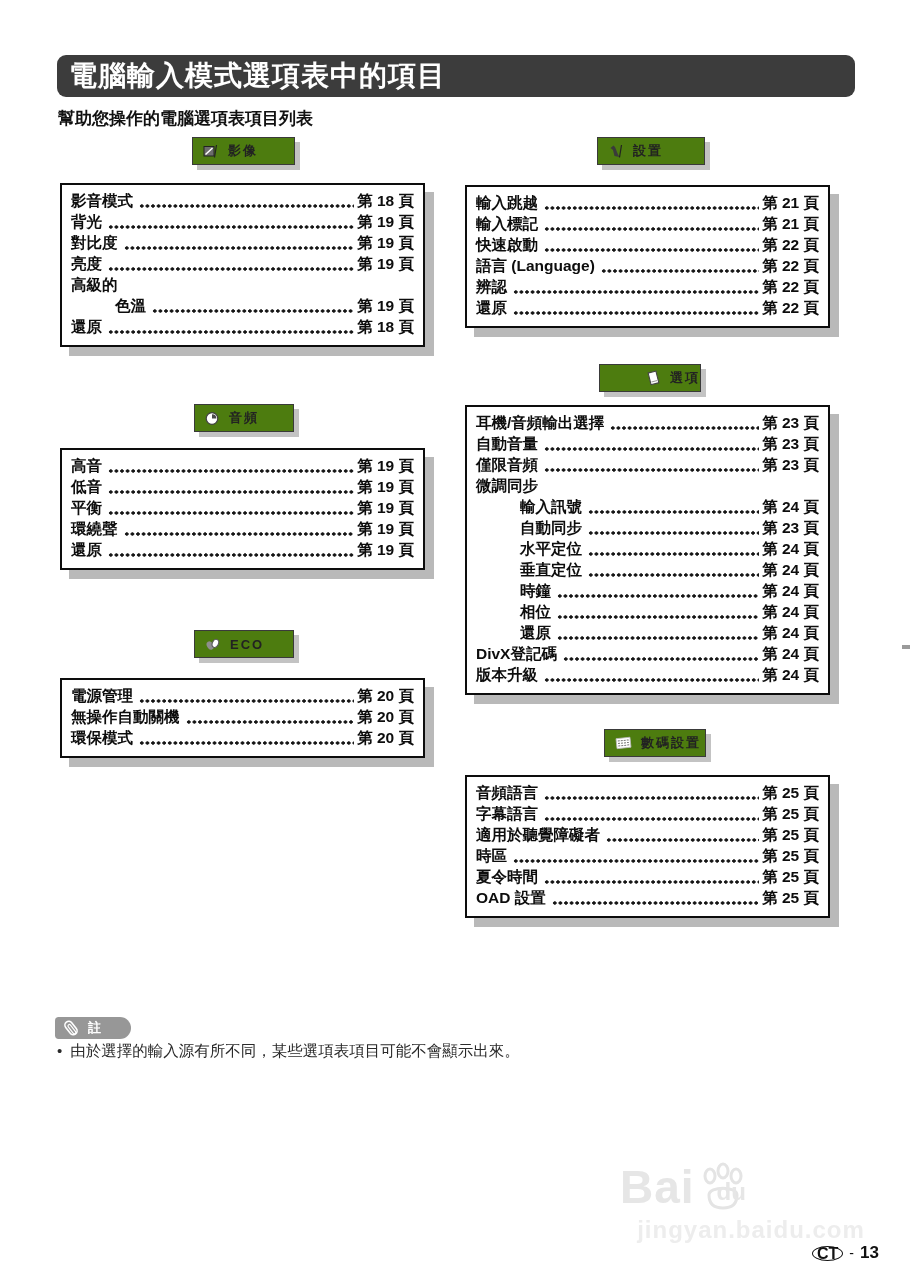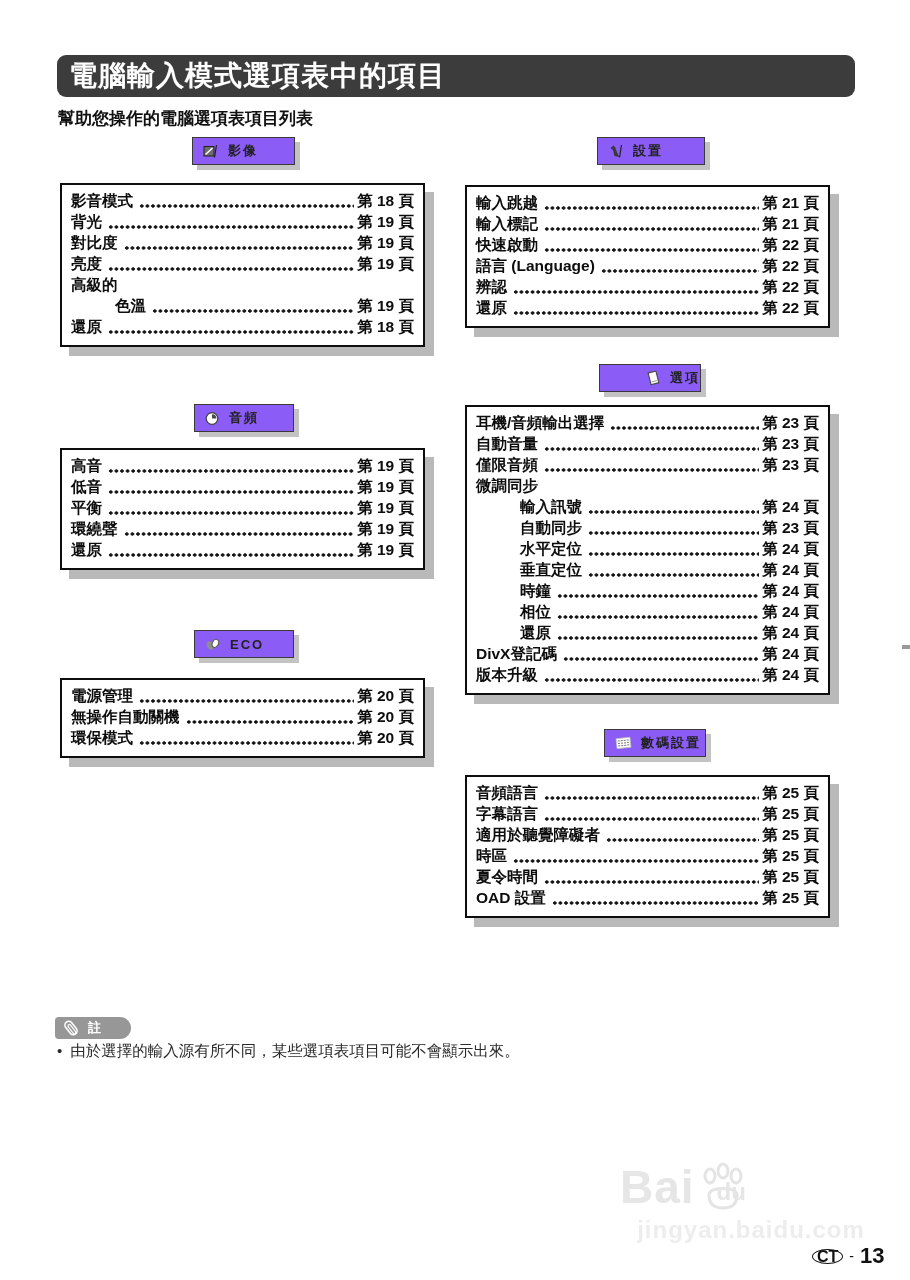--- a/index.html
+++ b/index.html
@@ -7,21 +7,21 @@
         font-family:"Liberation Sans","DejaVu Sans",sans-serif;color:#111;}
 
   
   .title-bar{position:absolute;left:57px;top:55px;width:798px;height:42px;background:#3c3c3c;
              border-radius:9px;display:flex;align-items:center;padding-left:12px;box-sizing:border-box;}
   .title-bar span{color:#fff;font-size:28px;font-weight:900;letter-spacing:1px;}
 
   .subtitle{position:absolute;left:58px;top:107px;font-size:17px;font-weight:bold;color:#111;}
 
   
-  .tab{position:absolute;height:28px;background:#8b5cf6;border:1px solid #3a3a3a;
+  .tab{position:absolute;height:28px;background:#4d7c0f;border:1px solid #3a3a3a;
        box-shadow:5px 5px 0 #c3c3c3;display:flex;align-items:center;gap:9px;
        padding:0 10px;box-sizing:border-box;}
   .tab .tab-label{font-size:13px;font-weight:bold;color:#222;letter-spacing:2px;white-space:nowrap;}
   .tab-image  {left:192px;top:137px;width:103px;}
   .tab-setup  {left:597px;top:137px;width:108px;}
   .tab-audio  {left:194px;top:404px;width:100px;}
   .tab-option {left:599px;top:364px;width:102px;padding-left:46px;}
   .tab-eco    {left:194px;top:630px;width:100px;}
   .tab-digital{left:604px;top:729px;width:102px;}
 
@@ -57,21 +57,21 @@
   .wm-line1{display:flex;align-items:center;justify-content:flex-start;gap:2px;}
   .wm-bai,.wm-cn{font-size:46px;font-weight:bold;color:#e6e6e6;letter-spacing:1px;}
   .wm-du{font-size:24px;font-weight:bold;color:#e6e6e6;margin-left:-34px;margin-top:10px;}
   .wm-url{font-size:24px;font-weight:bold;color:#ededed;margin-top:2px;letter-spacing:1px;}
 
   
   .footer{position:absolute;left:812px;top:1243px;display:flex;align-items:center;gap:6px;}
   .ct-oval{border:1.6px solid #111;border-radius:50%;font-size:16px;font-weight:bold;
            padding:1px 4px;line-height:11px;}
   .footer .dash{font-size:14px;}
-  .footer .pagenum{font-size:22px;font-weight:bold;}
+  .footer .pagenum{font-size:17px;font-weight:bold;}
 
   .edge-mark{position:absolute;left:902px;top:645px;width:8px;height:4px;background:#9a9a9a;}
 
   .icon{display:inline-flex;flex:0 0 auto;}
 </style>
 </head>
 <body>
 
 <div class="page">
 

